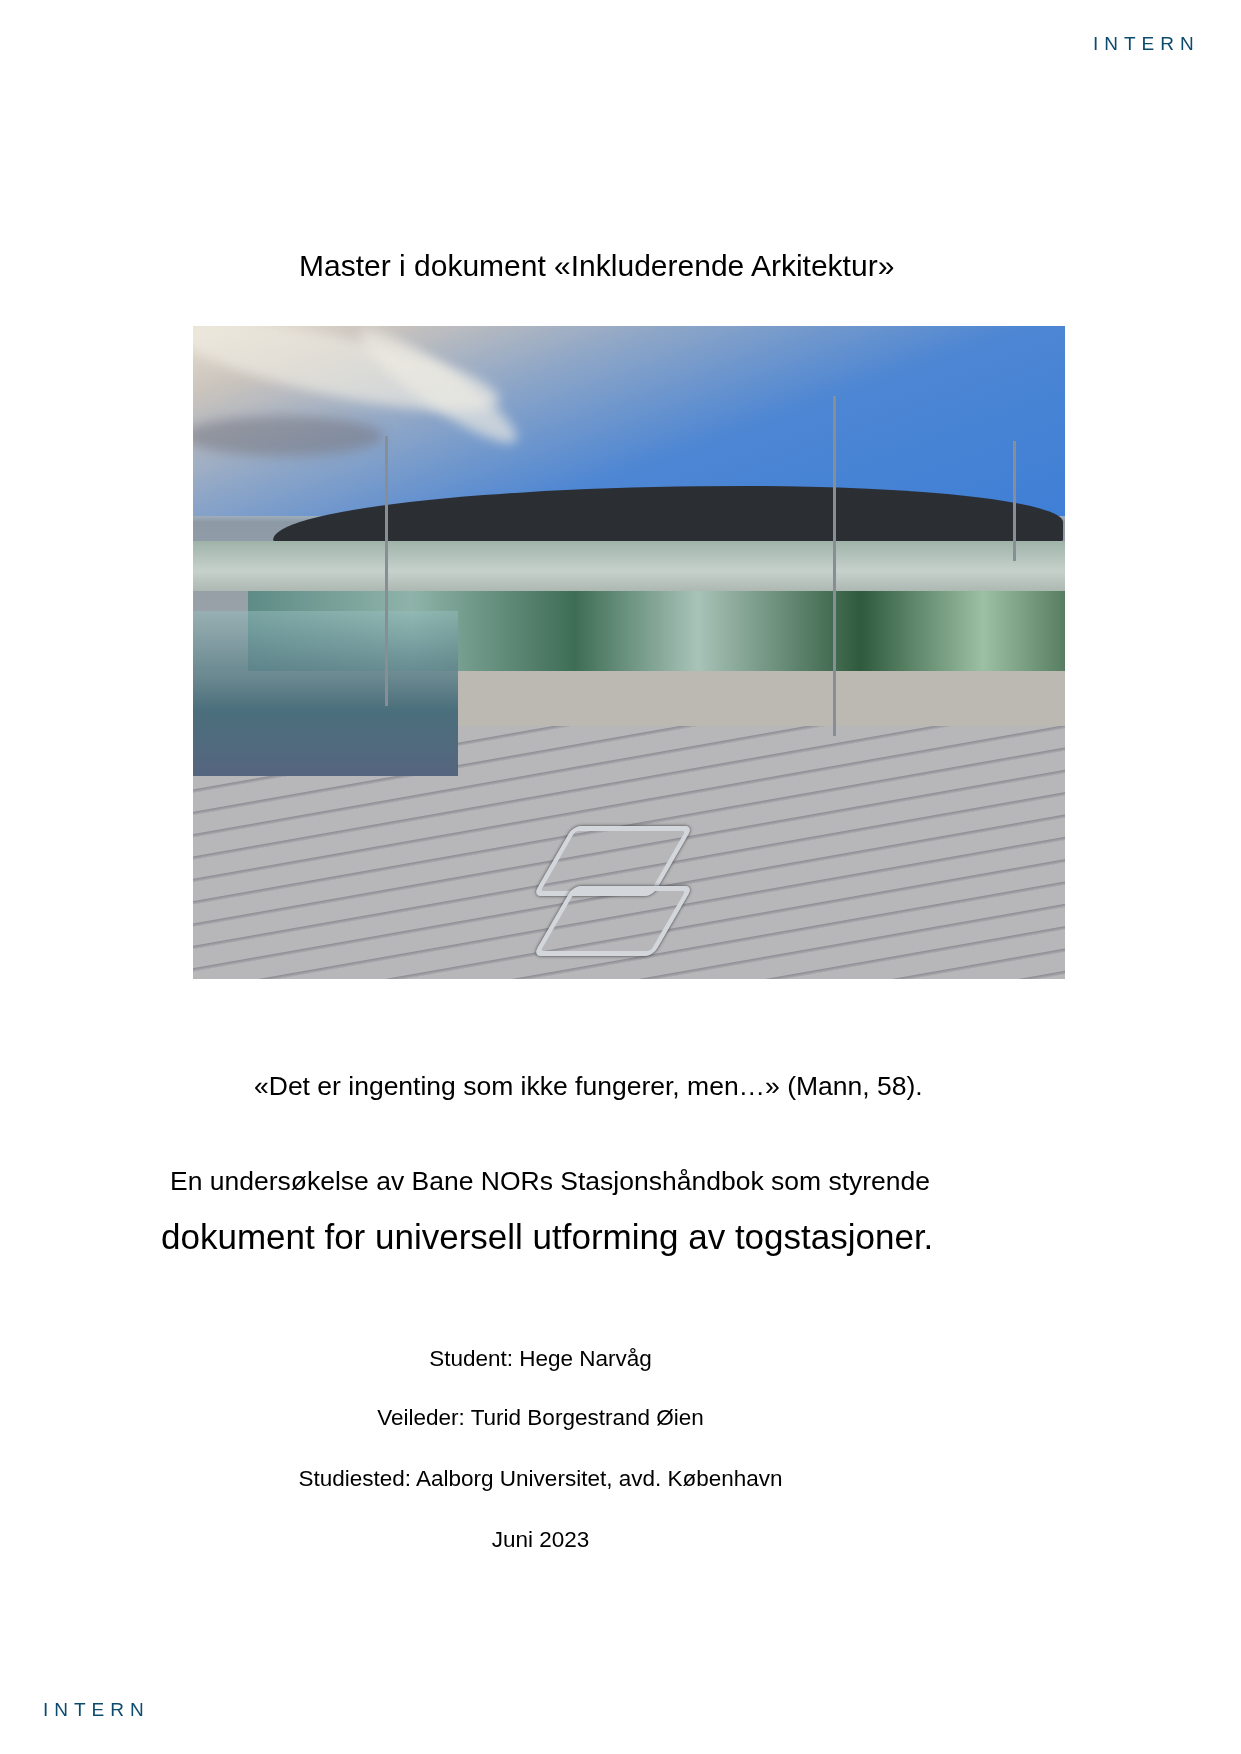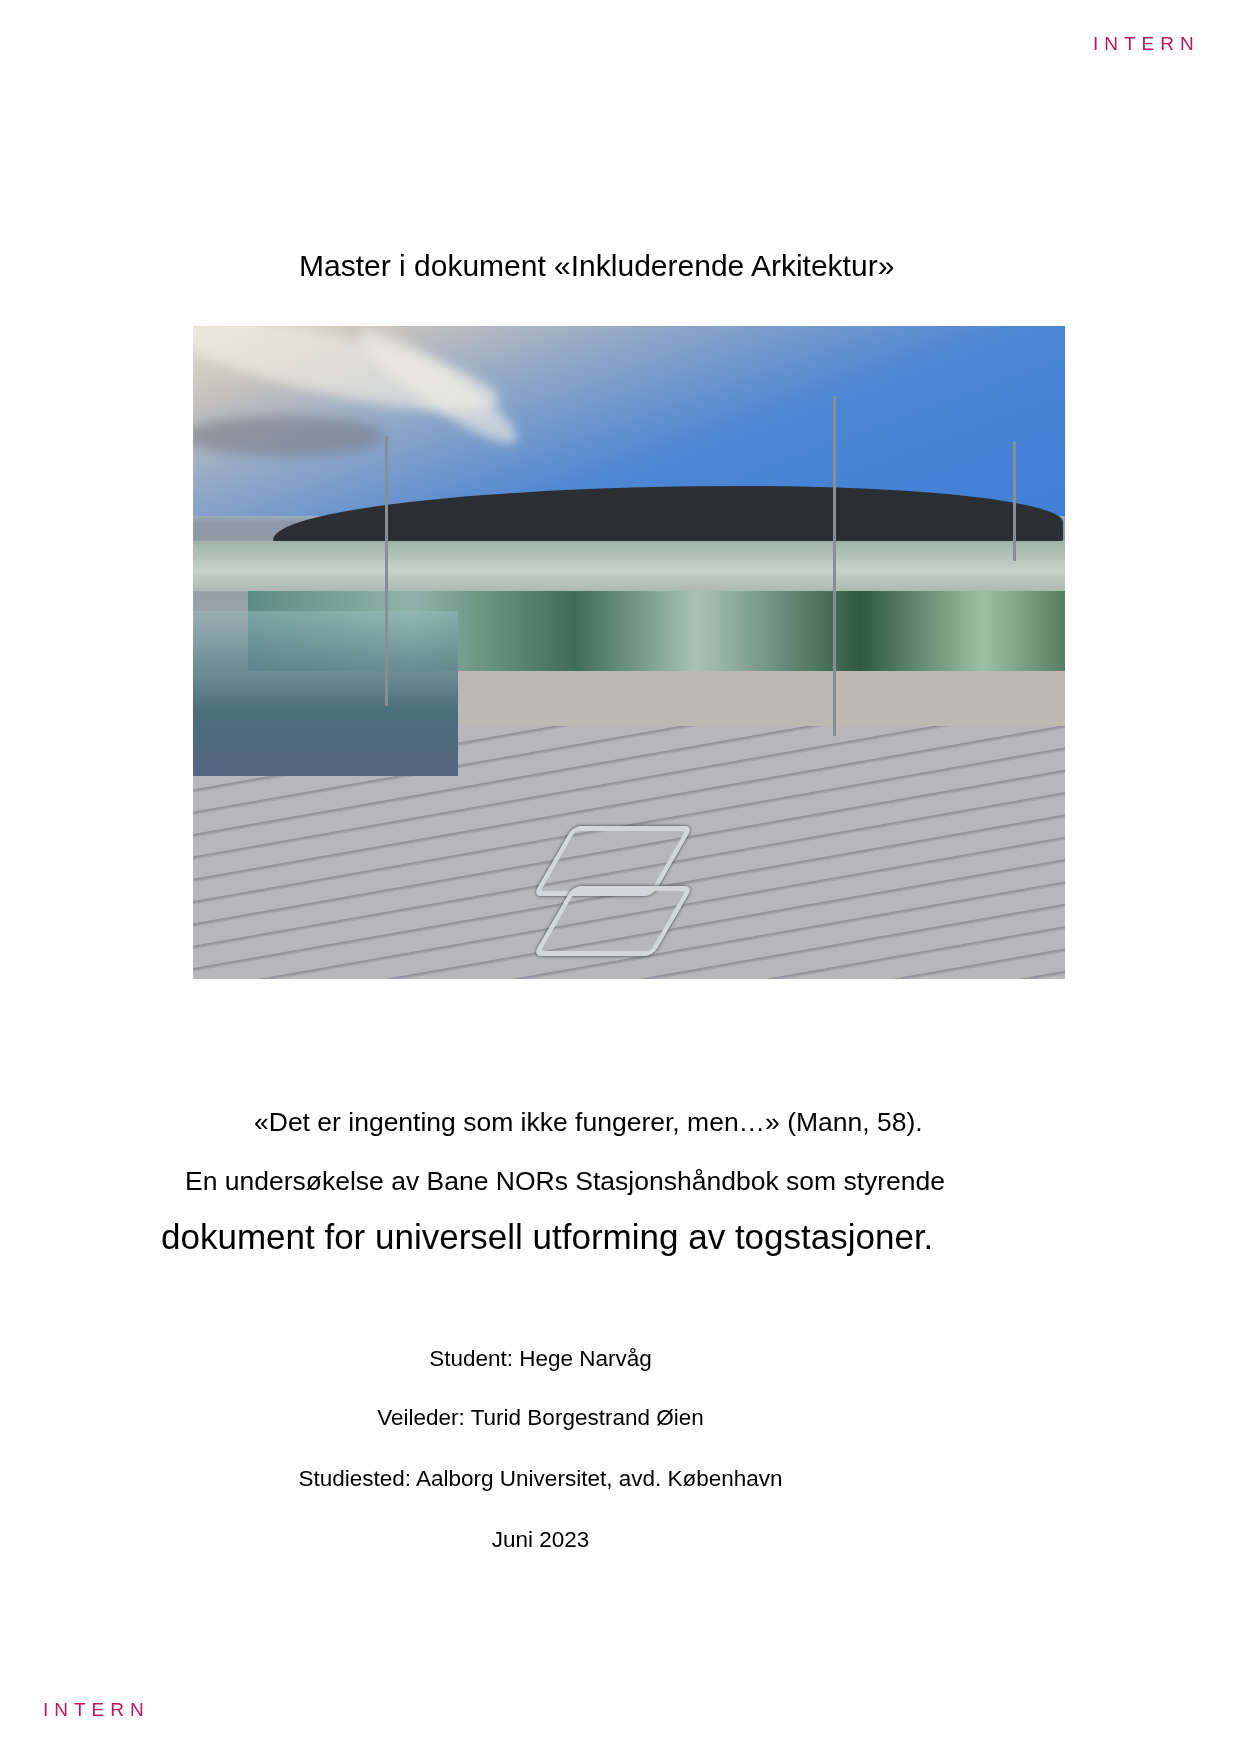--- a/index.html
+++ b/index.html
@@ -1,25 +1,25 @@
 <!DOCTYPE html>
 <html><head>
   <meta charset="utf-8">
   <style>
     html, body { margin: 0; padding: 0; background: #ffffff; }
     body { width: 1241px; height: 1754px; position: relative; overflow: hidden;
            font-family: "Liberation Sans", "DejaVu Sans", sans-serif; color: #000; }
-    .intern { position: absolute; color: #be185d; font-weight: 400; font-size: 19px;
+    .intern { position: absolute; color: #0c4a6e; font-weight: 400; font-size: 19px;
               letter-spacing: 6px; font-family: "Liberation Sans", sans-serif; }
     .intern-top { left: 1093px; top: 33px; }
     .intern-bottom { left: 43px; top: 1699px; }
     .line { position: absolute; white-space: nowrap; }
     .title { left: 299px; top: 249px; font-size: 30px; }
-    .quote { left: 254px; top: 1071px; font-size: 26.5px; margin-top: 36px; }
-    .sub1 { left: 185px; top: 1166px; font-size: 26.5px; }
+    .quote { left: 254px; top: 1071px; font-size: 26.5px; }
+    .sub1 { left: 170px; top: 1166px; font-size: 26.5px; }
     .sub2 { left: 161px; top: 1217px; font-size: 35px; }
     .meta { font-size: 22.5px; width: 1241px; left: 0; text-align: center; }
     .m1 { top: 1346px; left: -80px; }
     .m2 { top: 1405px; left: -80px; }
     .m3 { top: 1466px; left: -80px; }
     .m4 { top: 1527px; left: -80px; }
 
     .photo { position: absolute; left: 193px; top: 326px; width: 872px; height: 653px; overflow: hidden;
              background: linear-gradient(180deg, #5f8fd0 0%, #7aa6de 20%, #b6c7d8 28%, #8d9aa6 30%, #9aa2a8 45%, #b9b7b3 60%, #a9a8ab 100%); }
     .sky { position: absolute; left: 0; top: 0; width: 100%; height: 190px;

